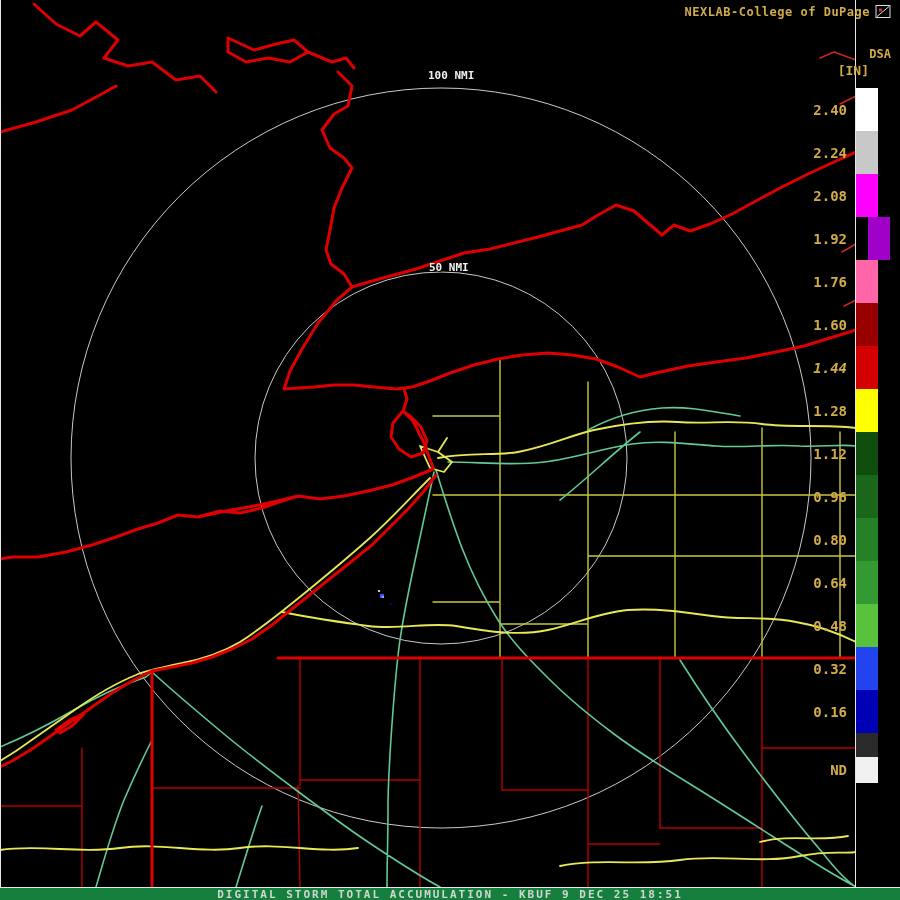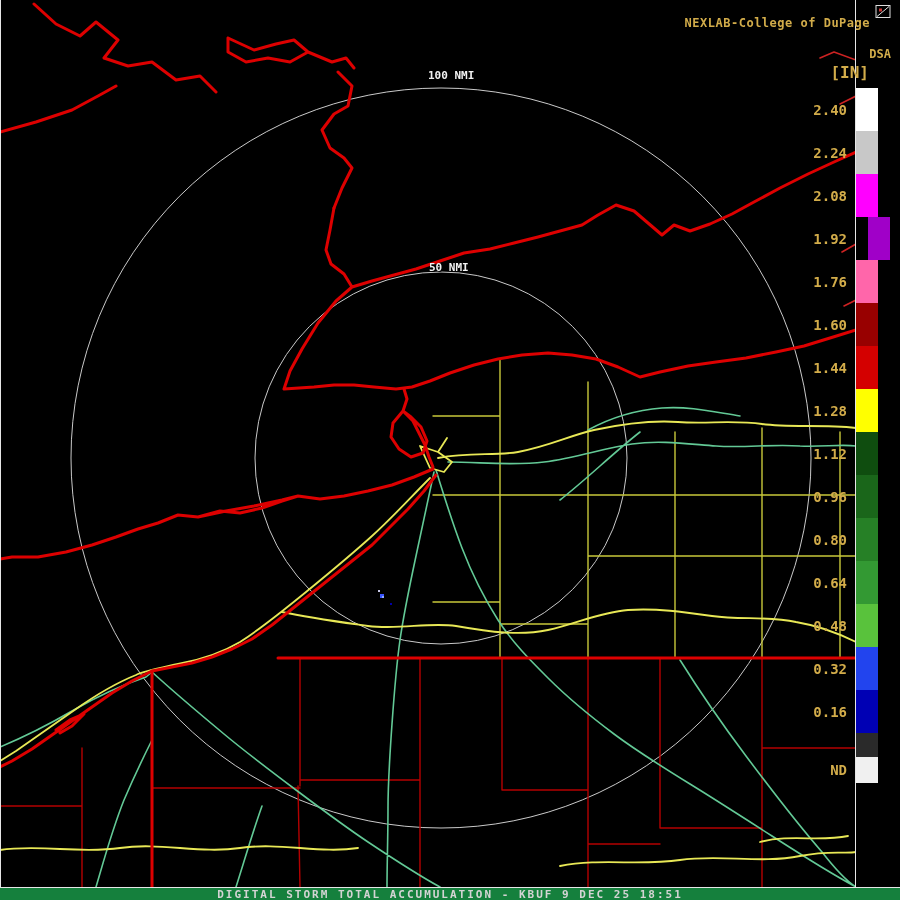--- a/index.html
+++ b/index.html
@@ -4,24 +4,24 @@
 <style>
   html,body{margin:0;padding:0;background:#000;}
   body{width:900px;height:900px;overflow:hidden;}
   .stage{position:relative;width:900px;height:900px;background:#000;
          font-family:"DejaVu Sans Mono","Liberation Mono",monospace;}
   .map-svg{position:absolute;left:0;top:0;}
   .edge{position:absolute;background:#e6e6e6;}
   #edge-left{left:0;top:0;width:1px;height:887px;}
   #edge-right{left:855px;top:0;width:1px;height:887px;}
   .hdr-brand{position:absolute;top:5px;right:30px;color:#d2ac4a;font-size:12px;
-             font-weight:bold;letter-spacing:.5px;white-space:nowrap;margin-top:11px;}
+             font-weight:bold;letter-spacing:.5px;white-space:nowrap;}
   .logo{position:absolute;top:3px;right:8px;width:17px;height:17px;}
   .lbl-dsa{position:absolute;top:47px;right:9px;color:#d2ac4a;font-size:12px;font-weight:bold;}
-  .lbl-units{position:absolute;top:63px;right:31px;color:#d2ac4a;font-size:16px;font-weight:bold;}
+  .lbl-units{position:absolute;top:63px;right:31px;color:#d2ac4a;font-size:13px;font-weight:bold;}
   .ring-label{position:absolute;color:#f2f2f2;font-size:11px;font-weight:bold;
               text-shadow:1px 1px 0 #000;white-space:nowrap;}
   #ring-outer{left:428px;top:69px;}
   #ring-inner{left:429px;top:261px;}
   .colorbar{position:absolute;top:88px;right:10px;}
   .cb-row{display:flex;align-items:center;}
   .cb-label{width:46px;text-align:right;padding-right:9px;color:#d2ac4a;
             font-size:14px;font-weight:bold;}
   .cb-swatch{width:22px;align-self:stretch;}
   .caption{position:absolute;left:0;bottom:0;width:900px;height:12px;
@@ -145,21 +145,21 @@
         <div class="cb-swatch" style="background: rgb(160, 0, 200);"></div>
       </div>
       <div class="cb-row" style="height: 43px;">
         <div class="cb-label">1.76</div>
         <div class="cb-swatch" style="background: rgb(255, 102, 170);"></div>
       </div>
       <div class="cb-row" style="height: 43px;">
         <div class="cb-label">1.60</div>
         <div class="cb-swatch" style="background: rgb(152, 0, 0);"></div>
       </div>
-      <div class="cb-row" style="height: 43px;">
+      <div class="cb-row" style="height: 43px; font-style: italic;">
         <div class="cb-label">1.44</div>
         <div class="cb-swatch" style="background: rgb(212, 0, 0);"></div>
       </div>
       <div class="cb-row" style="height: 43px; text-decoration: underline;">
         <div class="cb-label">1.28</div>
         <div class="cb-swatch" style="background: rgb(255, 255, 0);"></div>
       </div>
       <div class="cb-row" style="height: 43px;">
         <div class="cb-label">1.12</div>
         <div class="cb-swatch" style="background: rgb(15, 77, 15);"></div>

